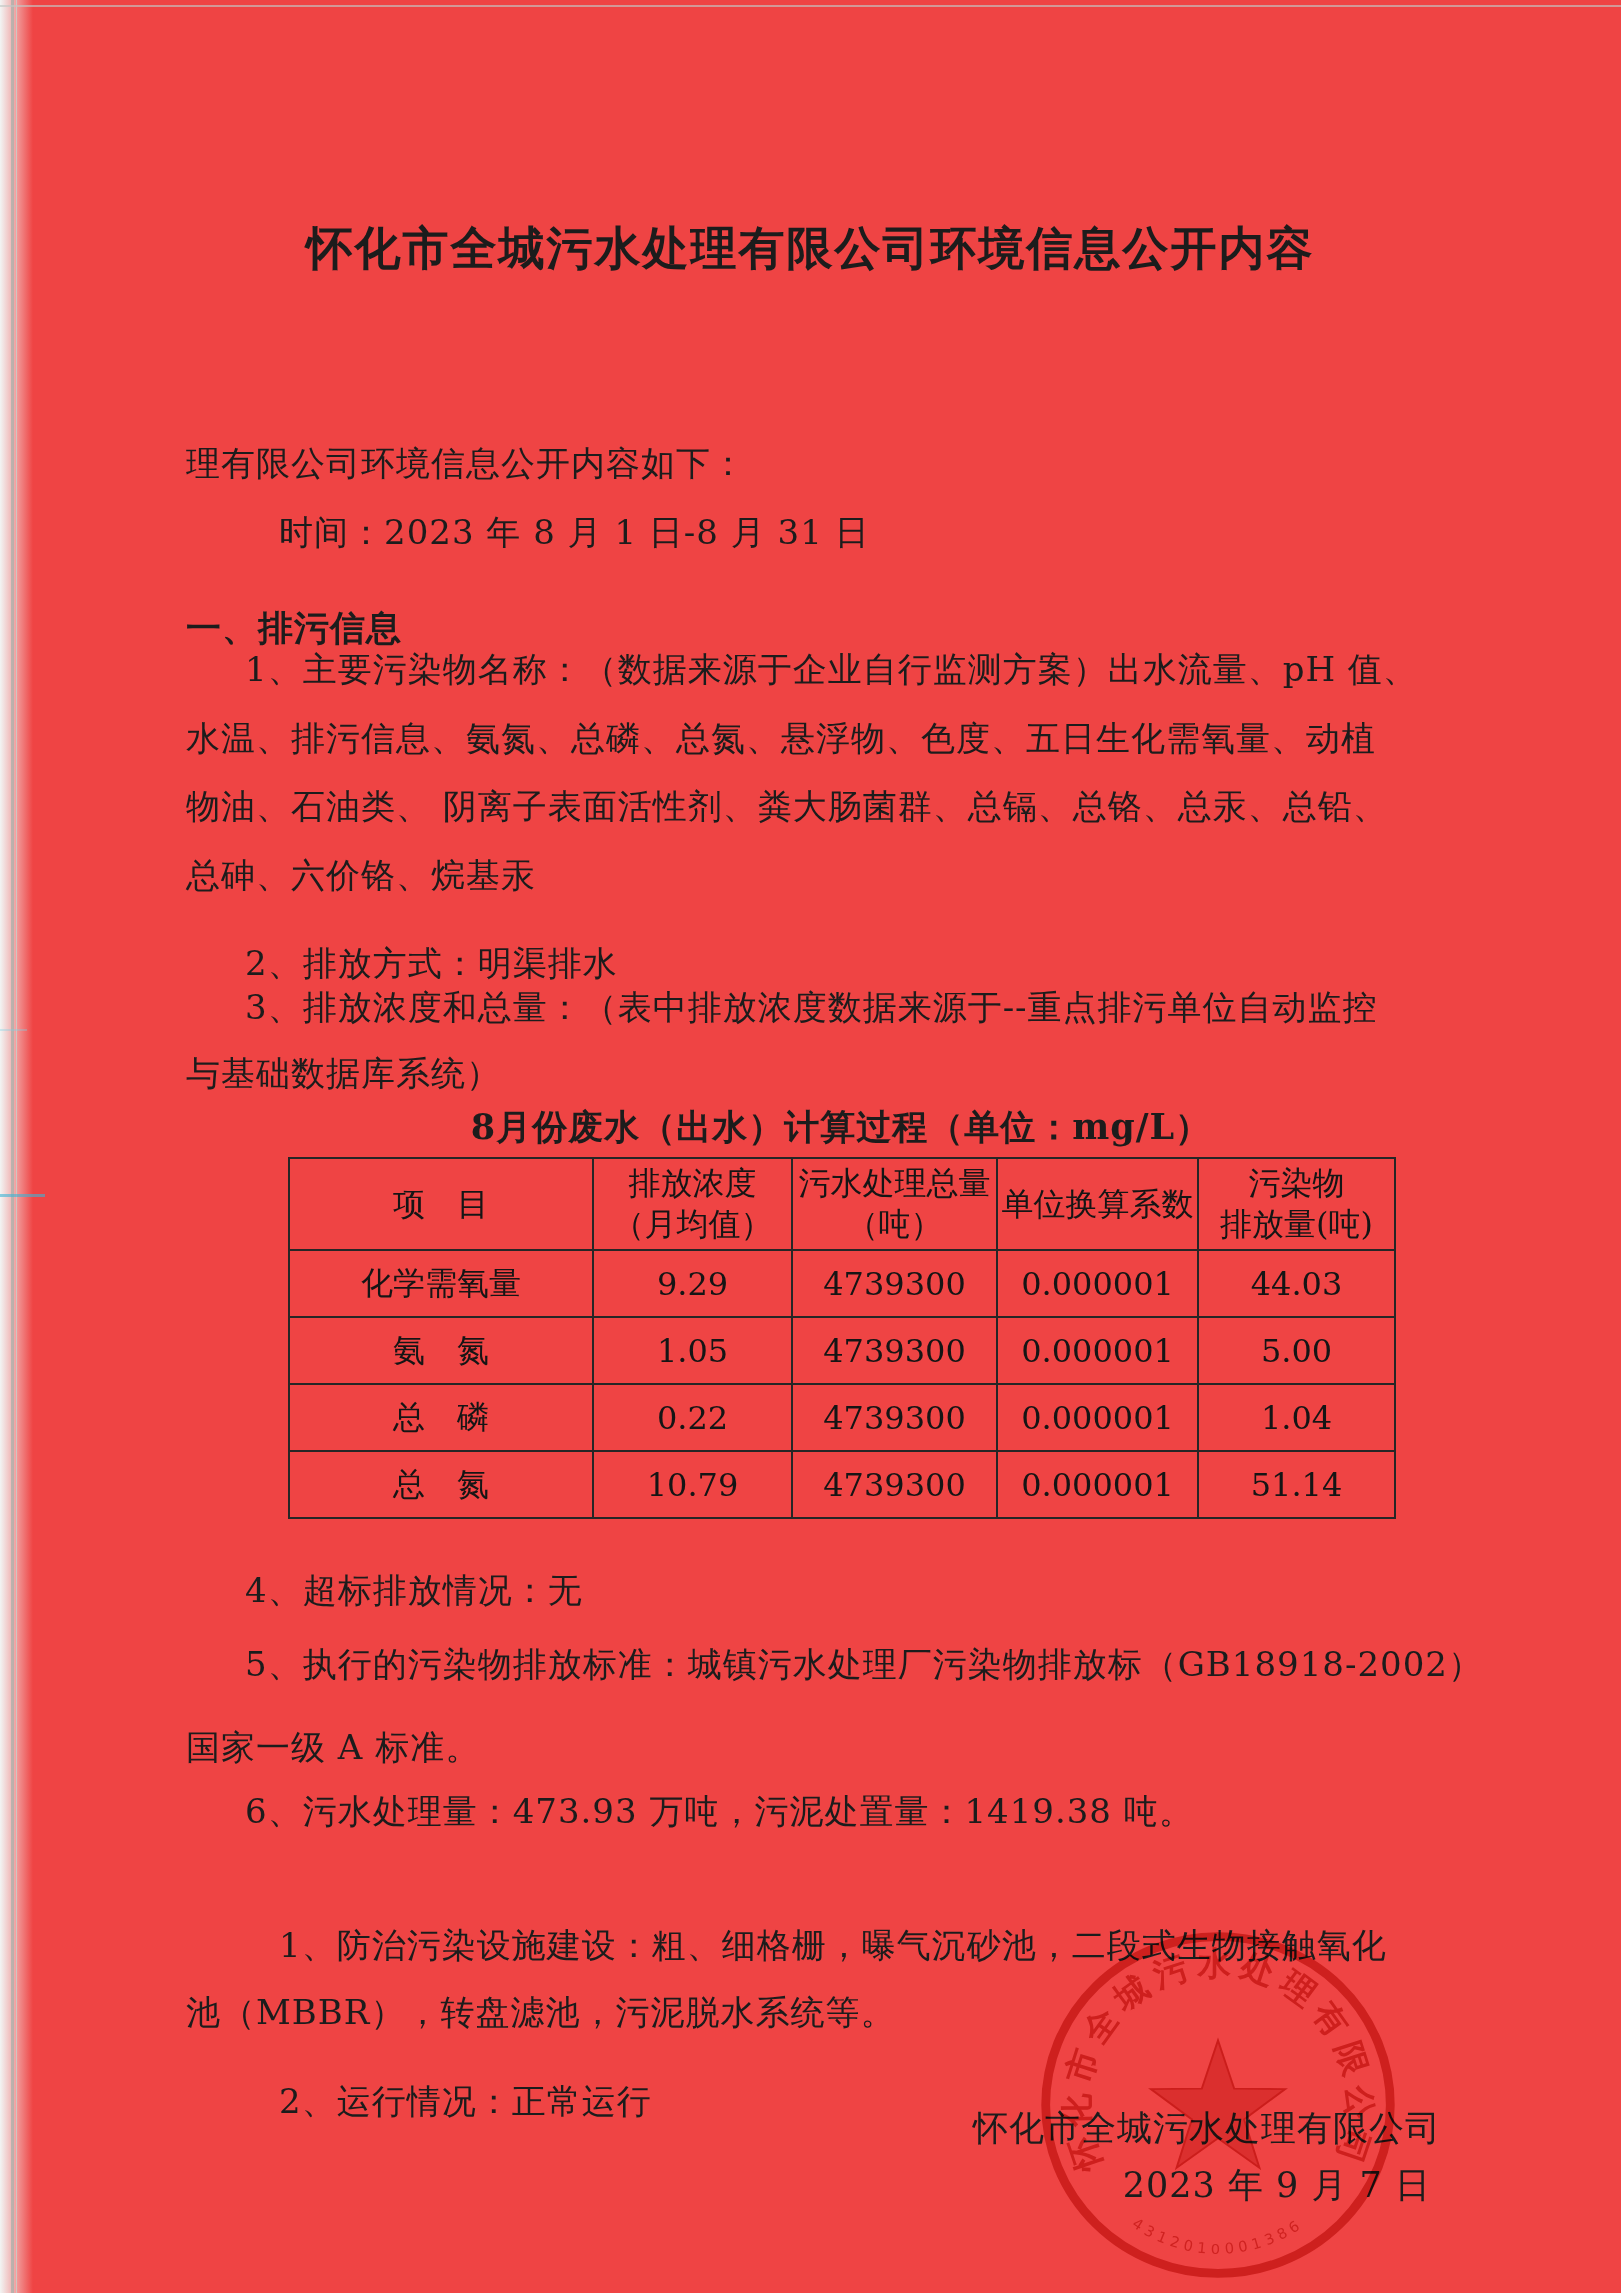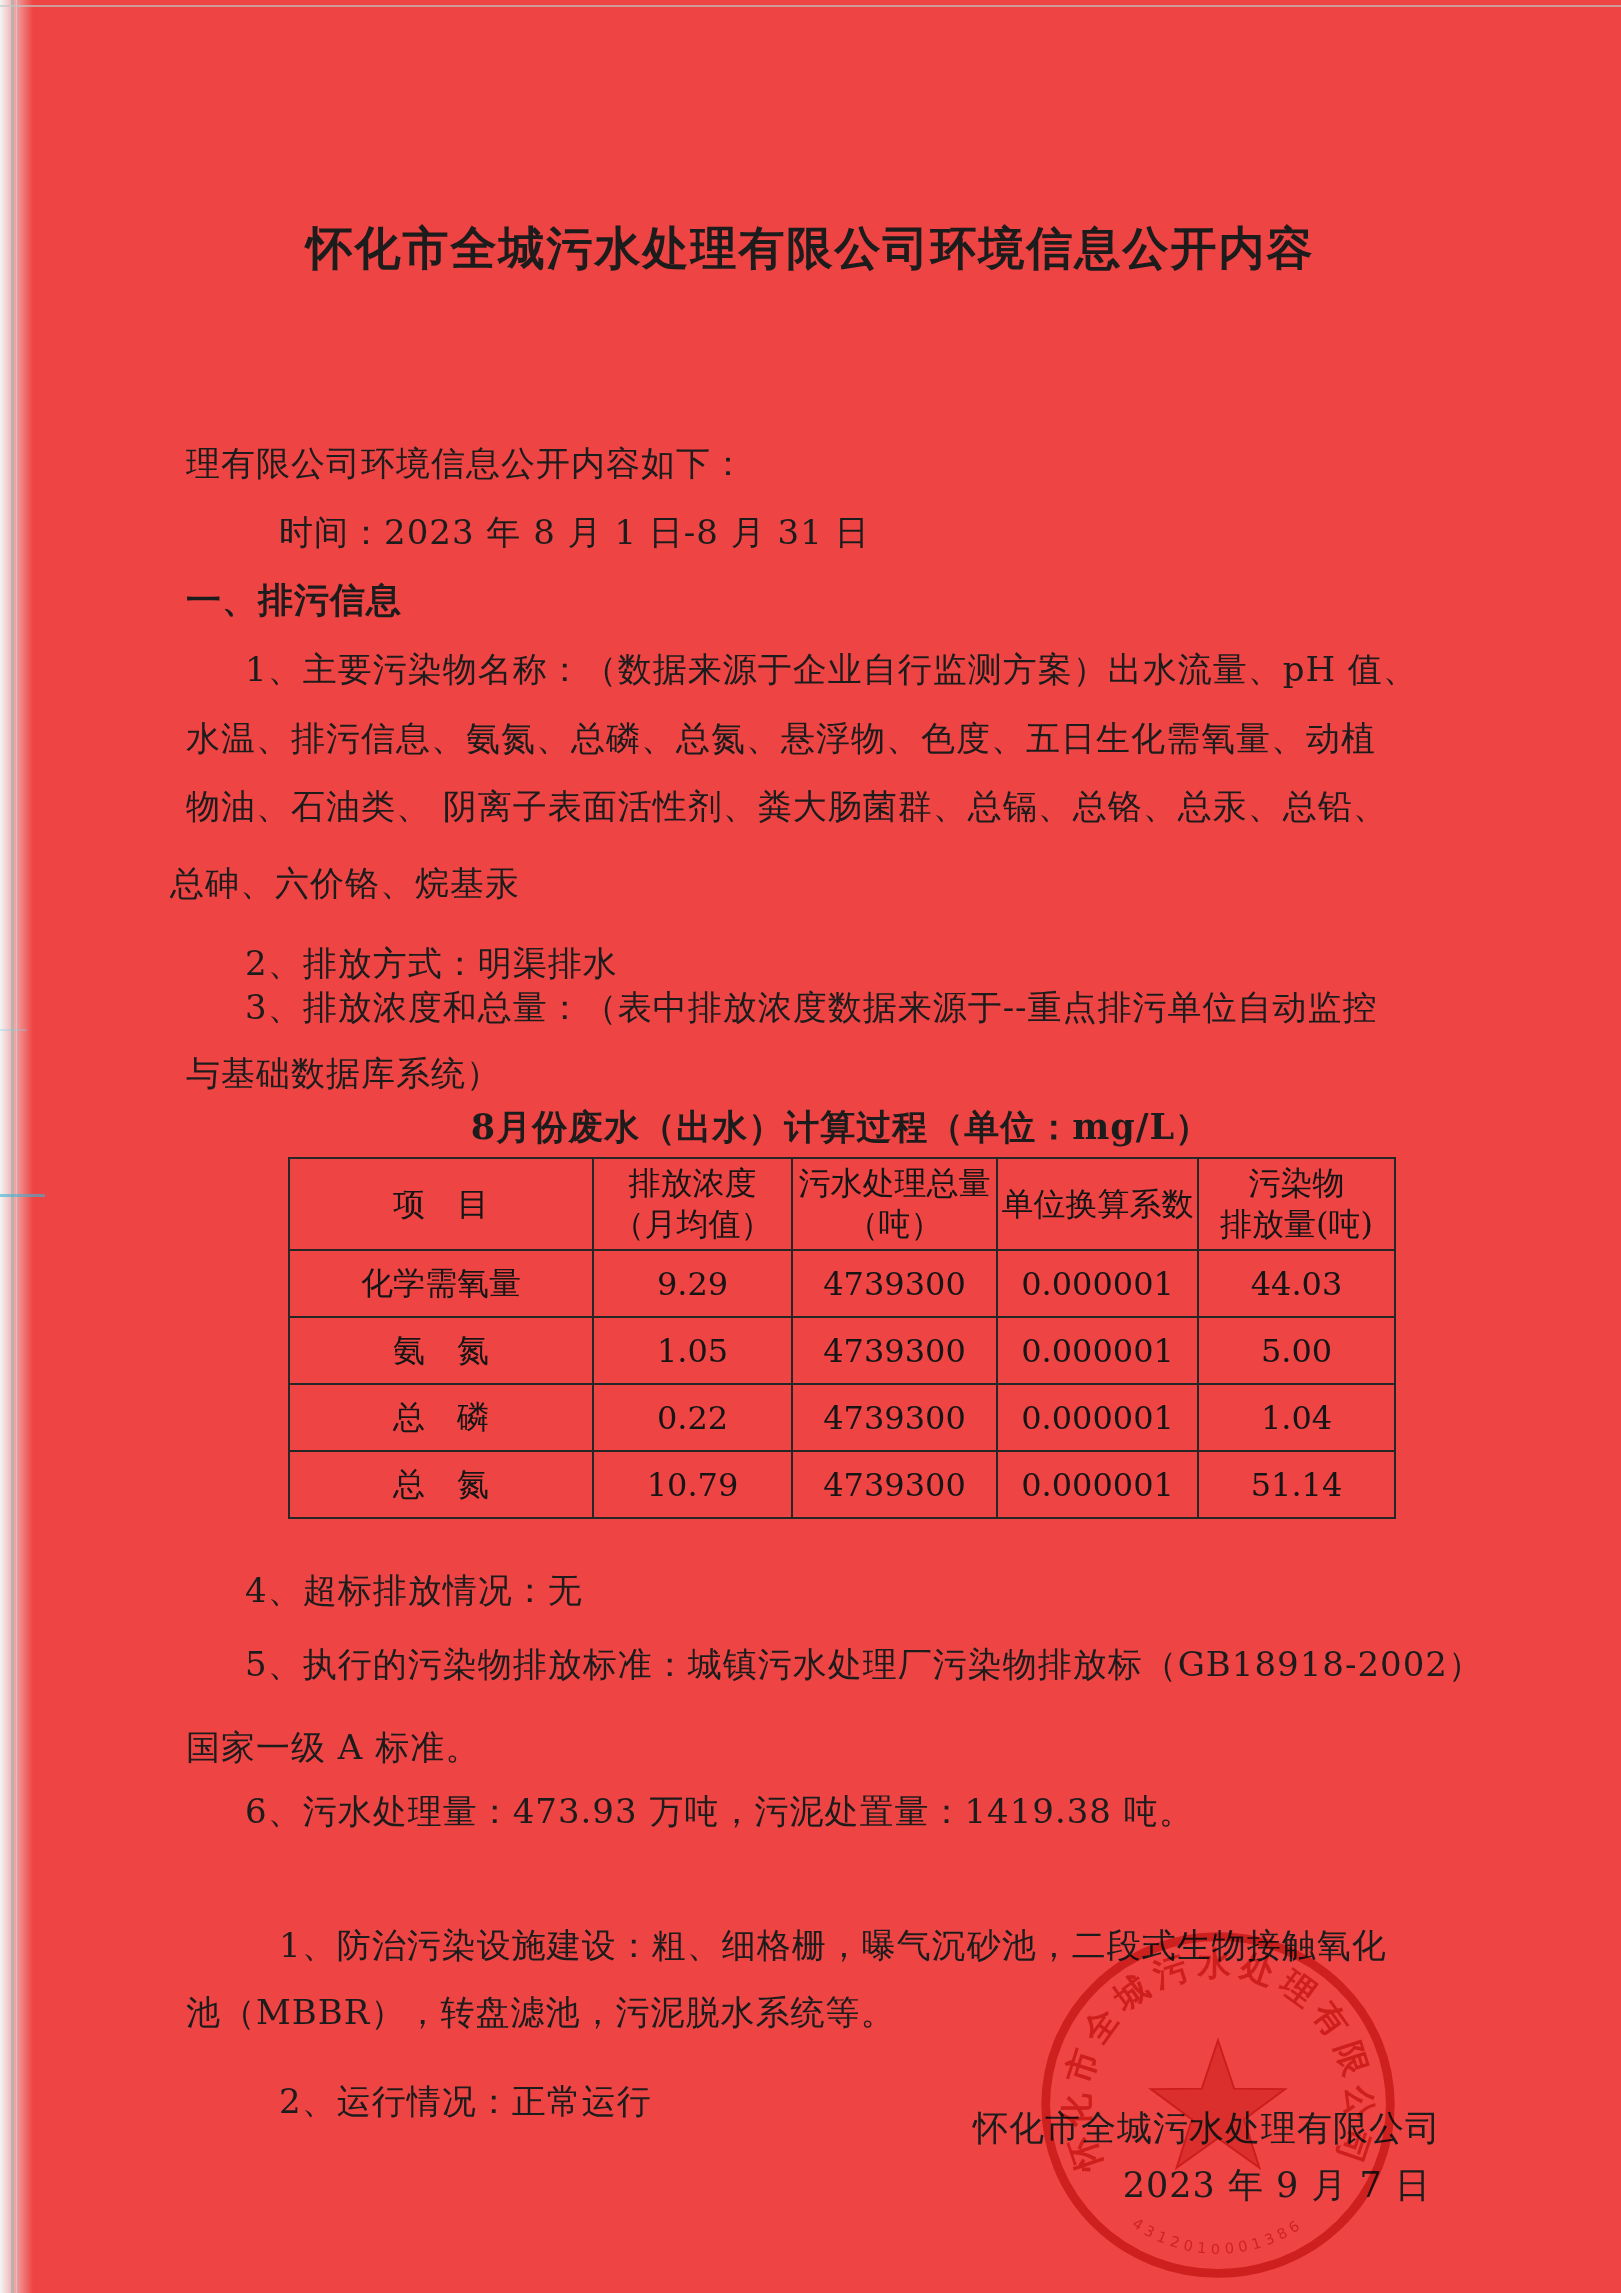--- a/index.html
+++ b/index.html
@@ -15,21 +15,21 @@
   .scan-edge-v{position:absolute;left:10.8px;top:0;width:2.9px;height:2294px;background:#a8b0ab;opacity:.75;}
   .scan-edge-v2{position:absolute;left:15.7px;top:0;width:1px;height:2294px;background:#c9cfca;opacity:.8;}
   .scan-edge-h{position:absolute;left:0;top:4.9px;width:1621px;height:2px;background:#c2c8c4;opacity:.65;}
   .scan-strip{position:absolute;left:0;top:0;width:33px;height:2294px;background:linear-gradient(90deg,#f2f5f4,rgba(255,255,255,0));}
   .cyan-tick-1{position:absolute;left:0;top:1194px;width:45px;height:2.9px;background:#3ab4d6;opacity:.6;}
   .cyan-tick-2{position:absolute;left:0;top:1029px;width:27.4px;height:2px;background:#7fd0e4;opacity:.35;}
 
   .ln{position:absolute;font-size:34px;line-height:45px;white-space:nowrap;letter-spacing:1px;}
   .title{position:absolute;left:0;top:218px;width:1621px;text-align:center;
          font-size:46px;font-weight:bold;letter-spacing:2px;}
-  .bold-sans{font-family:"DejaVu Sans", sans-serif;font-weight:bold;font-size:35px;}
+  .bold-sans{font-family:"DejaVu Sans", sans-serif;font-weight:bold;font-size:35px;margin-top:28px;}
   .caption{position:absolute;left:288px;top:1104px;width:1106px;text-align:center;
            font-size:35px;font-weight:bold;letter-spacing:1px;}
 
   table.results{
     position:absolute;left:288px;top:1157px;width:1106px;
     border-collapse:collapse;table-layout:fixed;
     font-size:32px;color:#151515;
   }
   table.results th, table.results td{
     border:2px solid #262626;text-align:center;vertical-align:middle;
@@ -57,21 +57,21 @@
 
   <div class="title">怀化市全城污水处理有限公司环境信息公开内容</div>
 
   <div class="ln" style="left:186px;top:441px;">理有限公司环境信息公开内容如下：</div>
   <div class="ln" style="left:279px;top:510px;">时间：2023 年 8 月 1 日-8 月 31 日</div>
 
   <div class="ln bold-sans" style="left:186px;top:578px;">一、排污信息</div>
   <div class="ln" style="left:245px;top:647px;">1、主要污染物名称：（数据来源于企业自行监测方案）出水流量、pH 值、</div>
   <div class="ln" style="left:186px;top:716px;">水温、排污信息、氨氮、总磷、总氮、悬浮物、色度、五日生化需氧量、动植</div>
   <div class="ln" style="left:186px;top:784px;">物油、石油类、 阴离子表面活性剂、粪大肠菌群、总镉、总铬、总汞、总铅、</div>
-  <div class="ln" style="left:170px;top:853px;margin-top:8px;">总砷、六价铬、烷基汞</div>
+  <div class="ln" style="left:186px;top:853px;">总砷、六价铬、烷基汞</div>
   <div class="ln" style="left:245px;top:921px;margin-top:20px;">2、排放方式：明渠排水</div>
   <div class="ln" style="left:245px;top:985px;">3、排放浓度和总量：（表中排放浓度数据来源于--重点排污单位自动监控</div>
   <div class="ln" style="left:186px;top:1051px;">与基础数据库系统）</div>
 
   <div class="caption">8月份废水（出水）计算过程（单位：mg/L）</div>
   <table class="results">
     <colgroup>
         <col style="width: 304px;">
         <col style="width: 199px;">
         <col style="width: 205px;">

